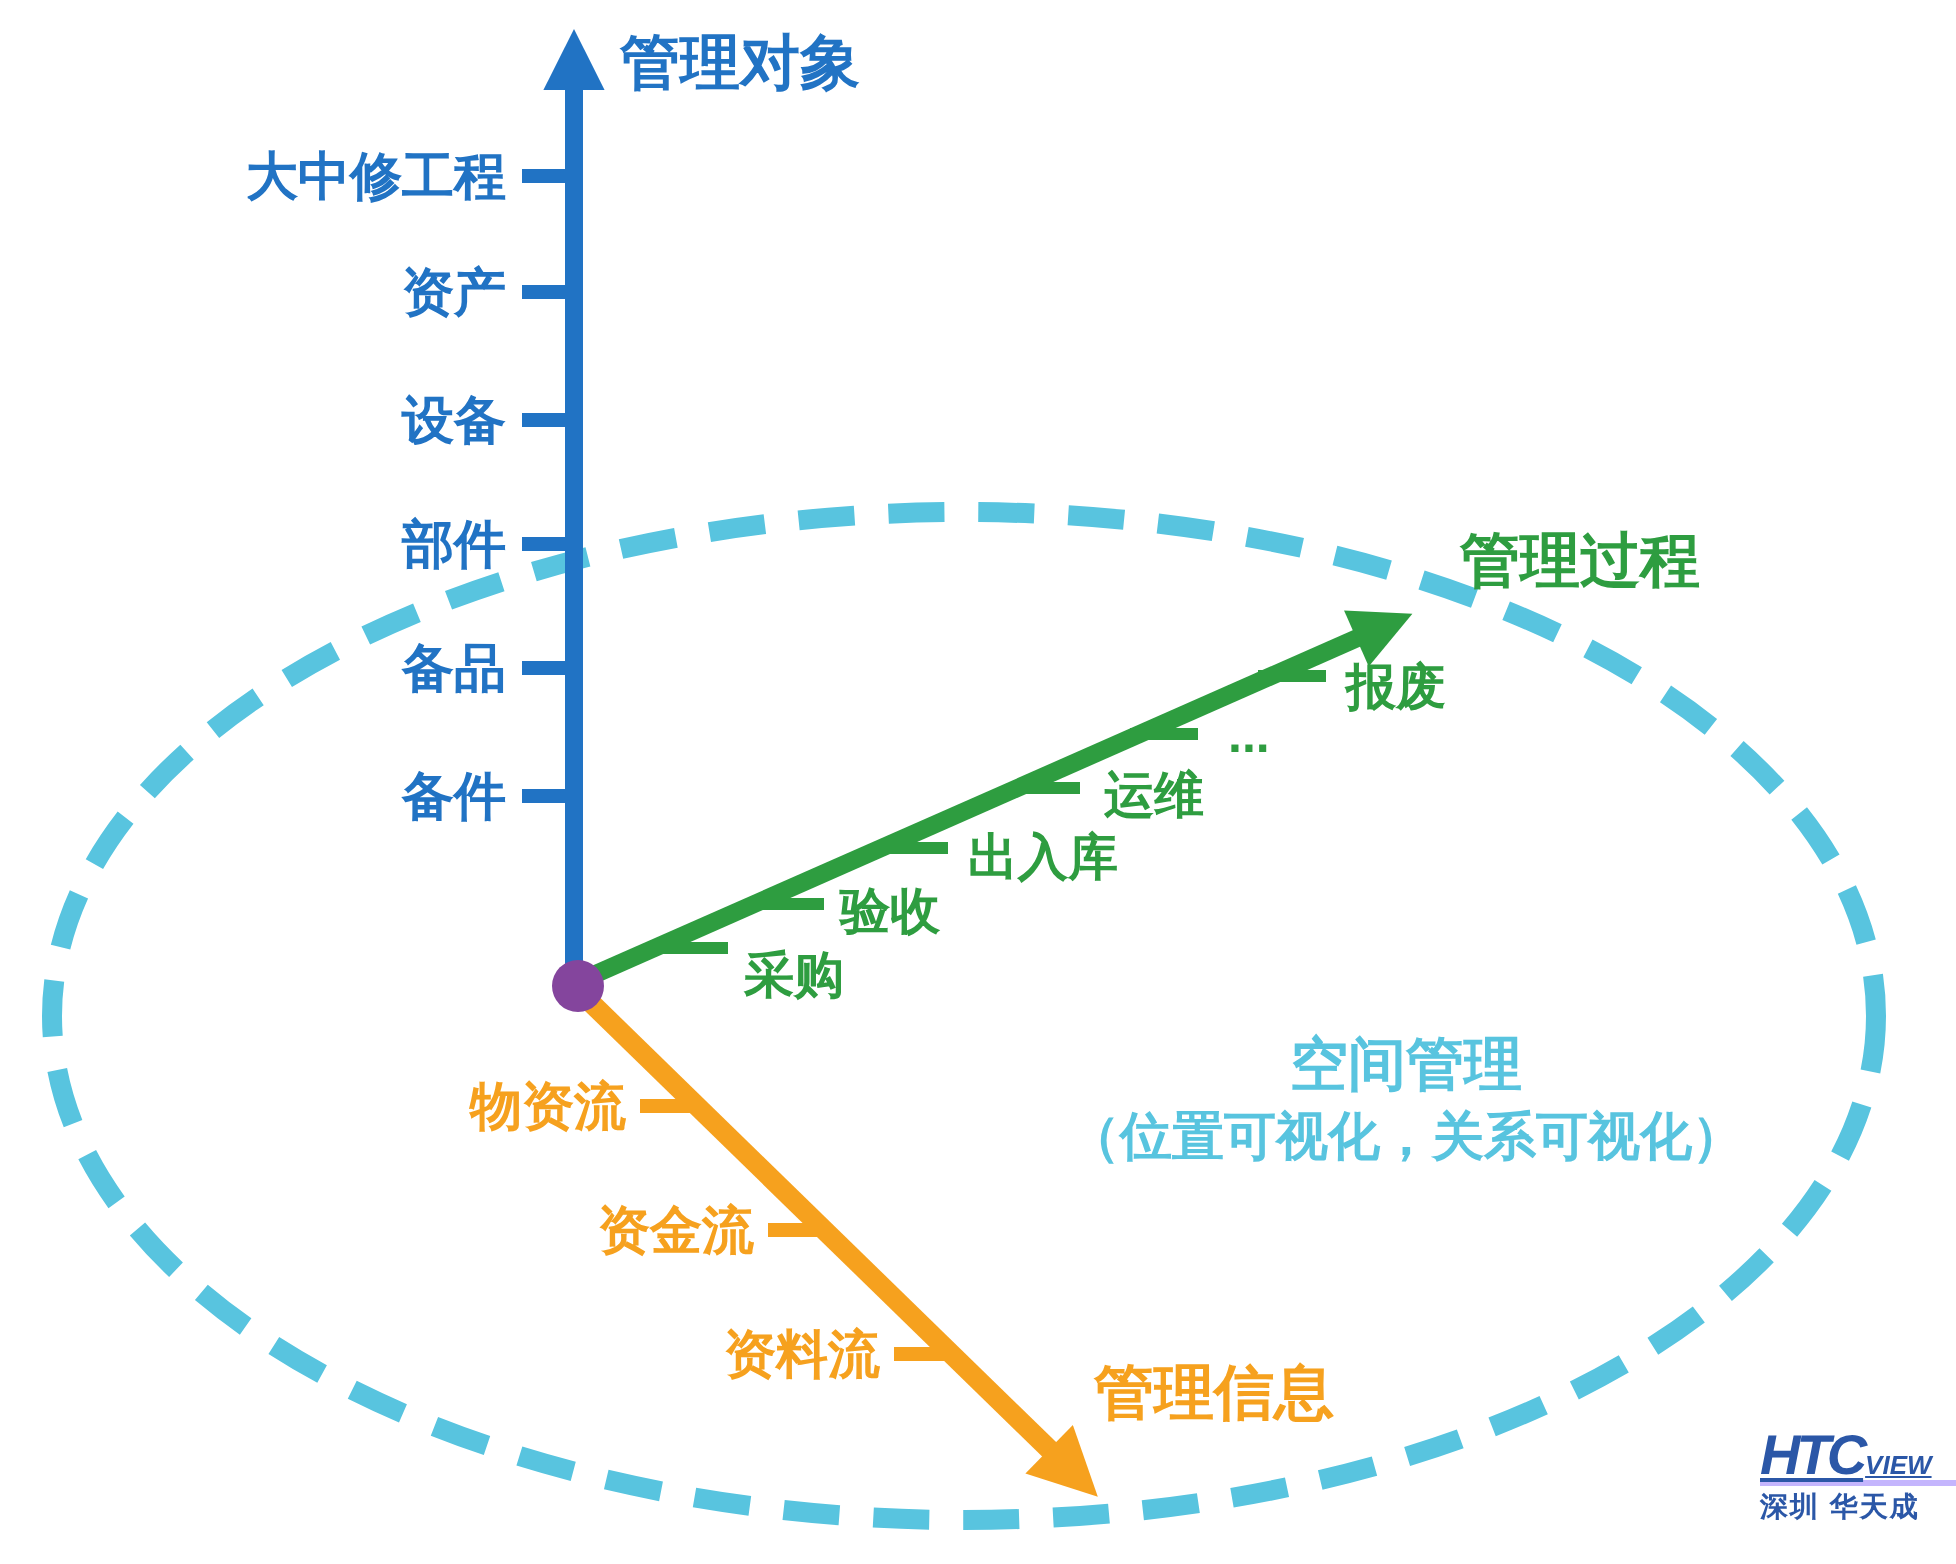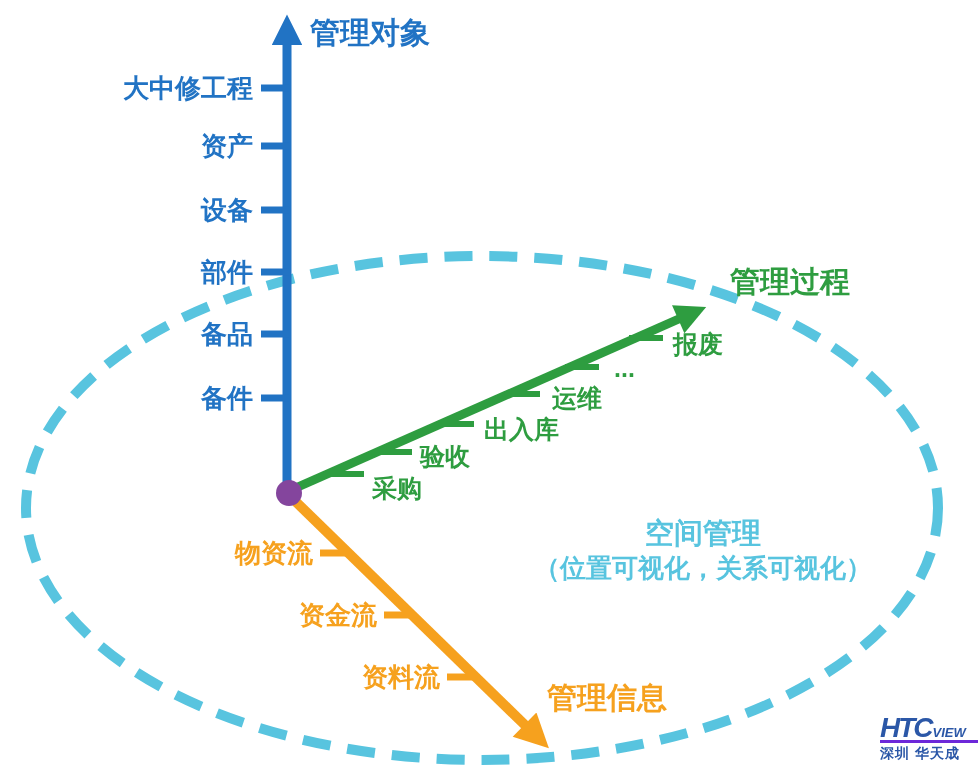--- a/index.html
+++ b/index.html
@@ -35,23 +35,24 @@
   .logo {
     position: absolute;
     left: 880px;
     top: 682px;
     width: 98px;
     color: #2B57A7;
   }
   .logo-brand-row {
     display: flex;
     align-items: flex-end;
-    border-bottom: 3px solid #6d28d9;
+    border-bottom: 3px solid #c4b5fd;
     padding-bottom: 1px;
     line-height: 1;
+    text-decoration: underline;
   }
   .logo-brand {
     font-size: 28px;
     font-weight: 900;
     font-style: italic;
     letter-spacing: -2px;
     line-height: 0.8;
   }
   .logo-brand-suffix {
     font-size: 13px;

